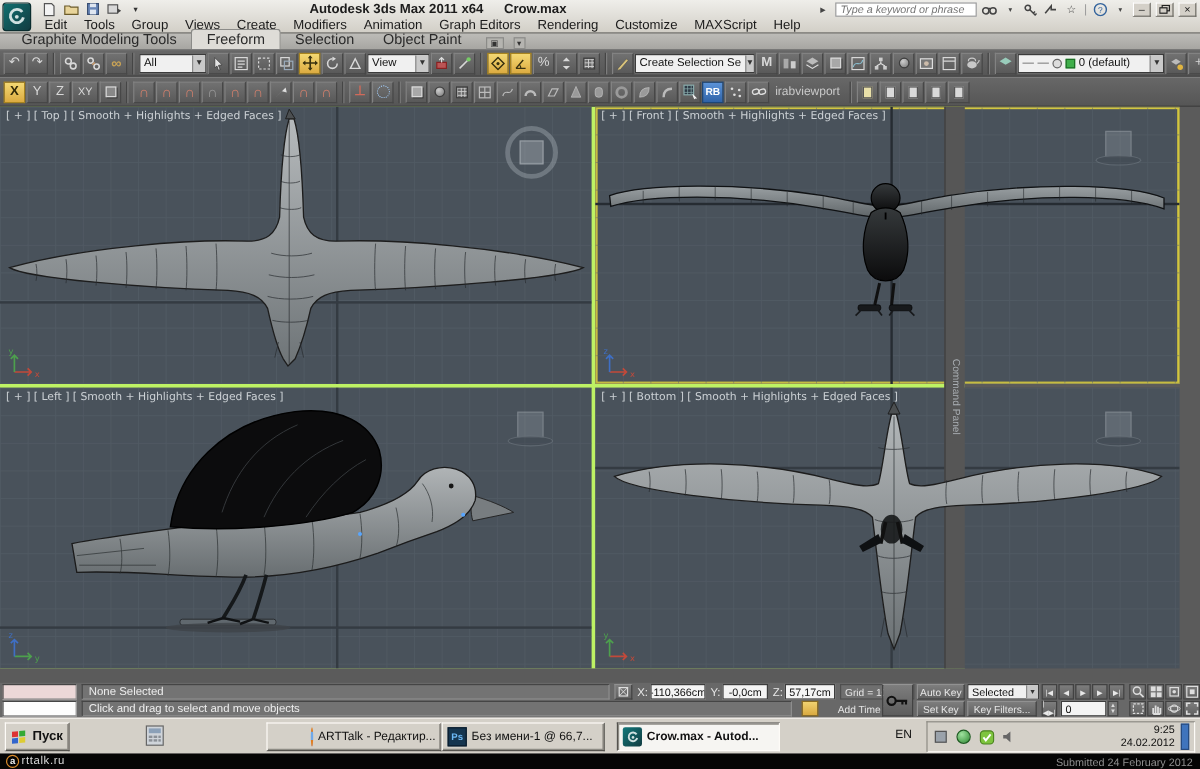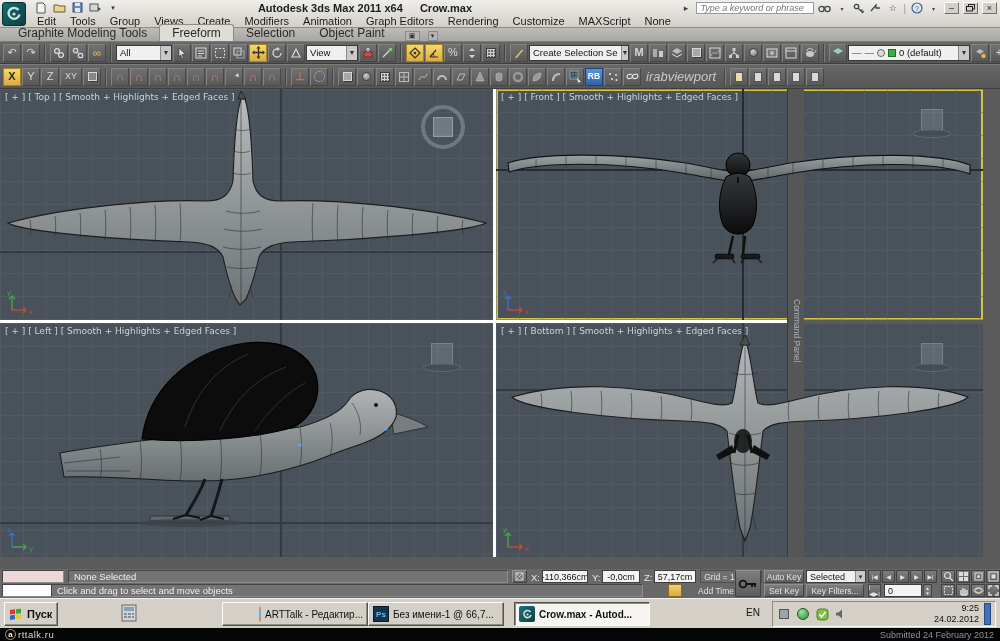--- a/index.html
+++ b/index.html
@@ -62,24 +62,24 @@
     font-size:7px;color:#333;}
   .glyph-sq{width:9px;height:9px;background:#a8a8a8;border:1px solid #d8d8d8;box-shadow:1px 1px 0 #3a3a3a;}
   .glyph-ci{width:9px;height:9px;border-radius:50%;background:radial-gradient(circle at 35% 30%,#cfcfcf,#777);border:1px solid #3f3f3f;}
   .glyph-grid{width:10px;height:10px;background:
     linear-gradient(#cfcfcf 1px,transparent 1px),linear-gradient(90deg,#cfcfcf 1px,transparent 1px),#6a6a6a;
     background-size:3px 3px;border:1px solid #3d3d3d;}
   .glyph-page{width:8px;height:10px;background:#d9d9d9;border:1px solid #555;}
   .magnet{color:#d5806c;font-weight:bold;font-size:12px;}
   .axisred{color:#d06a5a;font-weight:bold;font-size:11px;}
   .dotblue{width:11px;height:11px;border:1px dotted #9fc6ef;border-radius:50%;}
-  .tblabel{font-size:13px;color:#c9c9c9;font-style:italic;padding:0 4px;white-space:nowrap;}
+  .tblabel{font-size:10px;color:#c9c9c9;padding:0 4px;white-space:nowrap;}
 
   
-  #vpwrap{position:absolute;left:0;top:89px;width:804px;height:468px;background:#ffffff;}
+  #vpwrap{position:absolute;left:0;top:89px;width:804px;height:468px;background:#bef264;}
   .vp{position:absolute;background:#49525b;overflow:hidden;}
   .vp .grid{position:absolute;inset:0;opacity:.5;background-image:
     linear-gradient(to right,#58626c 1px,transparent 1px),
     linear-gradient(to bottom,#58626c 1px,transparent 1px);background-size:23px 23px;}
   .axv{position:absolute;top:0;bottom:0;width:2px;background:#343b42;}
   .axh{position:absolute;left:0;right:0;height:2px;background:#343b42;}
   .vplabel{position:absolute;left:5px;top:3px;font-size:9px;color:#ccd1d5;z-index:5;
     font-family:"DejaVu Sans",sans-serif;white-space:nowrap;}
   .vp.sel{outline:2px solid #d3c63e;outline-offset:-2px;}
   .tripod{position:absolute;left:6px;bottom:4px;z-index:4;}
@@ -254,21 +254,21 @@
     <span>Tools</span>
     <span>Group</span>
     <span>Views</span>
     <span>Create</span>
     <span>Modifiers</span>
     <span>Animation</span>
     <span>Graph Editors</span>
     <span>Rendering</span>
     <span>Customize</span>
     <span>MAXScript</span>
-    <span>None</span>
+    <span>Help</span>
   </div>
 
   <div id="ribbontabs">
     <span class="rtab">Graphite Modeling Tools</span>
     <span class="rtab active">Freeform</span>
     <span class="rtab">Selection</span>
     <span class="rtab">Object Paint</span>
     <span class="rmini">▣</span>
     <span class="rmini" style="width:10px;">▾</span>
   </div>
@@ -817,21 +817,21 @@
     <div id="cmdstrip">
       <span>Command Panel</span>
     </div>
   </div>
 
 
   <div id="statusbar">
     <div id="listener-pink" class="inset"></div>
     <div id="listener-white" class="inset"></div>
     <div class="sfield inset" style="left:68px;top:1px;width:440px;">None Selected</div>
-    <div class="sfield inset" style="left:51px;top:15px;width:592px;">Click and drag to select and move objects</div>
+    <div class="sfield inset" style="left:68px;top:15px;width:592px;">Click and drag to select and move objects</div>
     <div class="btn3d" style="left:512px;top:1px;width:15px;">
       <svg width="9" height="9" viewBox="0 0 9 9">
           <rect x="1" y="1" width="7" height="7" fill="none" stroke="#ddd"></rect>
           <path d="M1,1 L8,8 M8,1 L1,8" stroke="#ddd" stroke-width=".8"></path>
         </svg>
     </div>
     <span class="slabel" style="left:531px;">X:</span>
     <div class="coord" style="left:542px;width:46px;">-110,366cm</div>
     <span class="slabel" style="left:592px;">Y:</span>
     <div class="coord" style="left:602px;width:38px;">-0,0cm</div>

